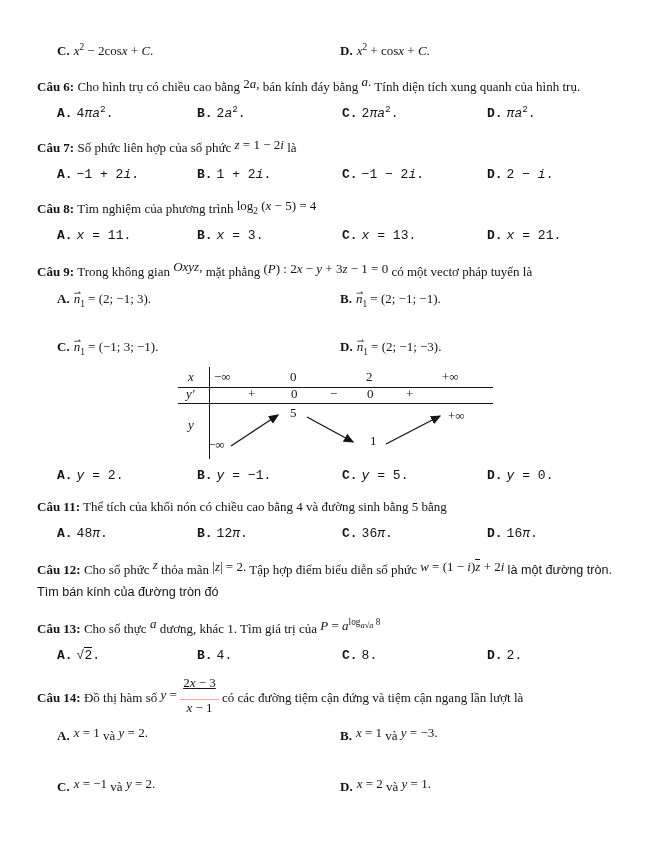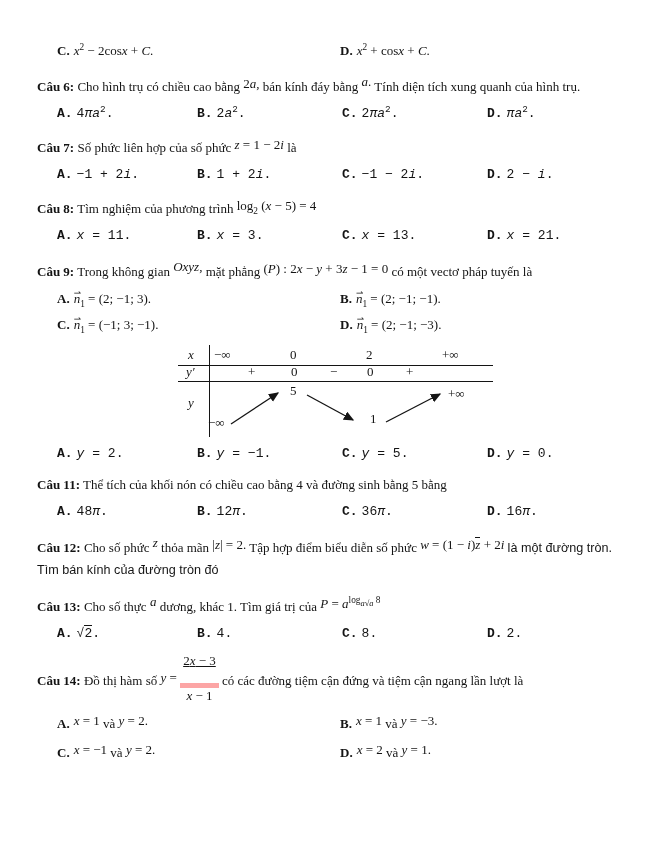--- a/index.html
+++ b/index.html
@@ -13,40 +13,40 @@
   }
   .doc{ padding:34px 36px 0 37px; }
 
   .q{ margin-top:10px; }
   .qnum{ font-weight:bold; }
   .stem{ line-height:21px; }
   .stem2{ margin-top:6px; }
 
   .opts{ display:grid; padding-left:20px; margin-top:7px; }
   .opts.four{ grid-template-columns:140px 145px 145px auto;font-family:Liberation Mono, monospace; }
-  .opts.two{ grid-template-columns:283px auto; row-gap:6px; }
+  .opts.two{ grid-template-columns:283px auto; row-gap:28px; }
   .opt b{ font-weight:bold; margin-right:4px; }
 
   i{ font-style:italic; }
   sup{ font-size:0.72em; line-height:0; }
   sub{ font-size:0.72em; line-height:0; }
   sup sub{ font-size:0.9em;margin-top:30px; }
   .up{ vertical-align:3px; }
   .up2{ vertical-align:5px; }
   .sans{ font-family:"Liberation Sans", sans-serif; font-size:0.97em; }
 
   .vec{ position:relative; display:inline-block; }
   .varrow{ position:absolute; top:-0.65em; left:0; font-size:0.68em; font-style:normal; }
 
   .ov{ display:inline-block; border-top:1px solid #141414; line-height:1.0; }
   .rt{ white-space:nowrap; }
   .rtb{ border-top:1px solid #141414; }
 
   .frac{ display:inline-block; vertical-align:middle; text-align:center; line-height:1.15; }
-  .fnum{ display:block; border-bottom:5px solid #fca5a5; padding:0 3px 14px;text-decoration:underline; }
+  .fnum{ display:block; border-bottom:1px solid #fca5a5; padding:0 3px 8px;text-decoration:underline; }
   .fden{ display:block; padding:1px 3px 0;text-align:center; }
 
   
   .bbt{ position:relative; width:315px; height:92px; margin:8px 0 2px 141px;
         font-size:13px; }
   .bbt span{ position:absolute; white-space:nowrap; }
   .bbt .hline{ position:absolute; left:0; width:315px; height:0;
                border-top:1.2px solid #141414; }
   .bbt .vline{ position:absolute; top:0; left:31px; width:0; height:92px;
                border-left:1.2px solid #141414; }

